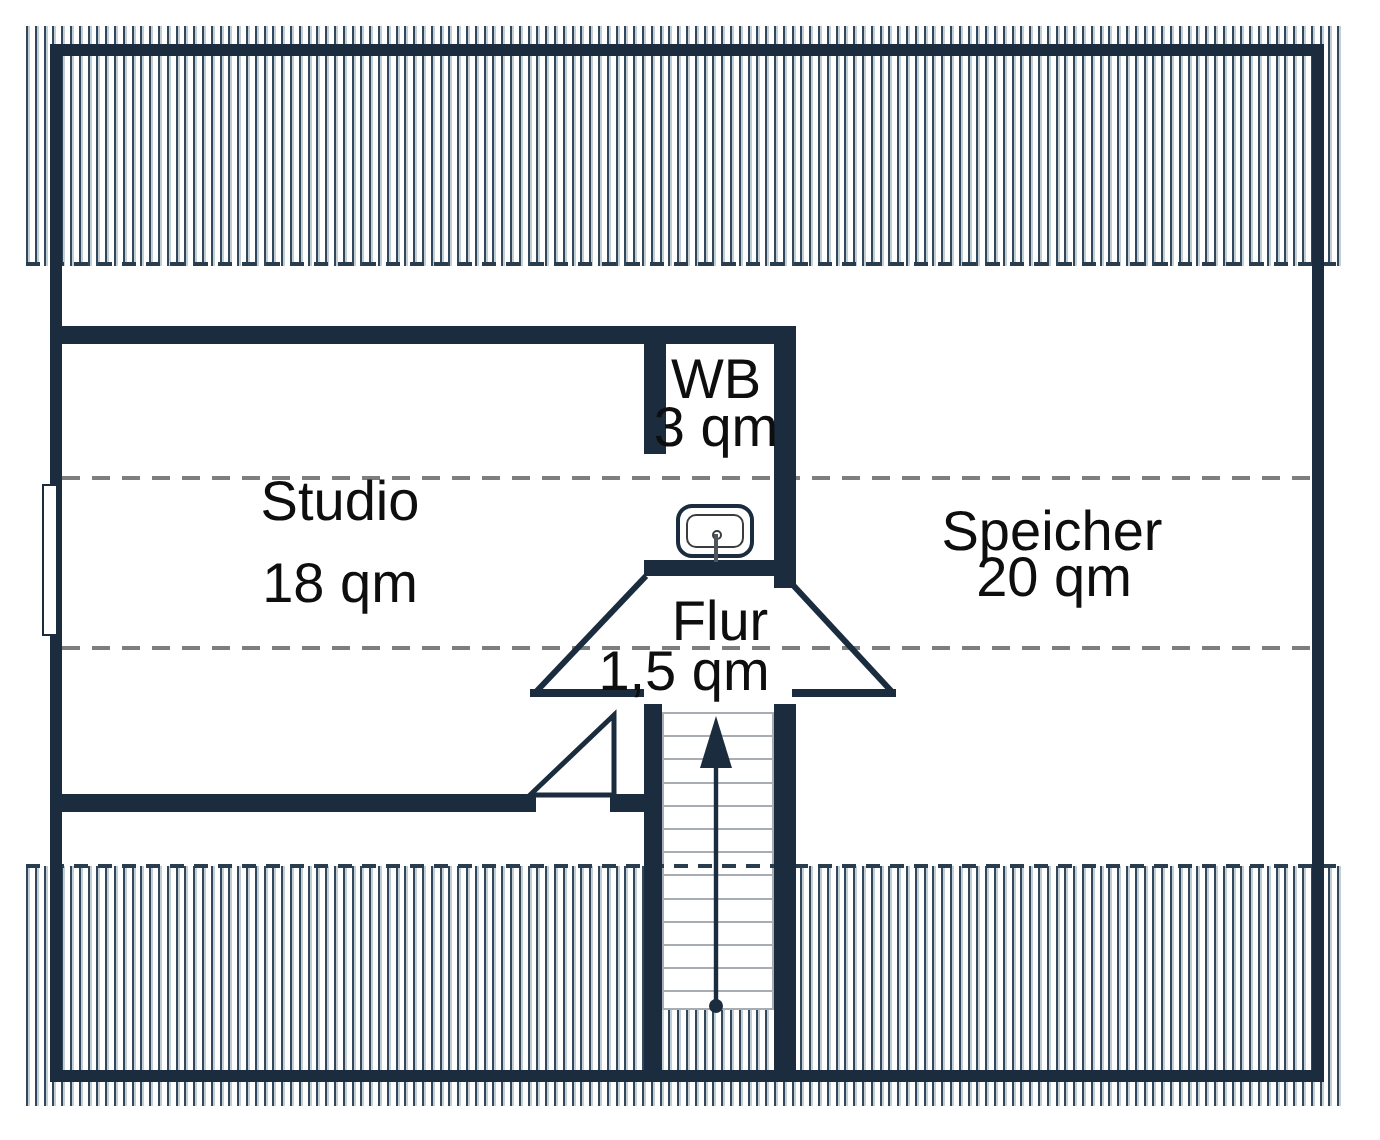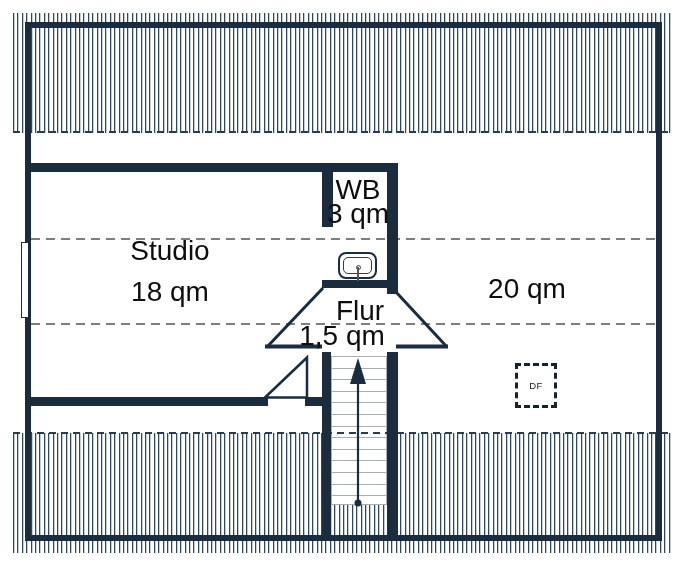--- a/index.html
+++ b/index.html
@@ -111,28 +111,26 @@
       <polygon points="358,358 350,384 366,384" fill="#1a2c3e"></polygon>
     </g>
   </svg>
 
   <div class="sink">
     <div class="sink-basin"></div>
     <div class="sink-drain"></div>
   </div>
   <div class="sink-tap"></div>
 
-  <div class="df-box">
-    <span>DF</span>
-  </div>
 
   <div class="room-label" style="left:170px;top:240px;">Studio</div>
   <div class="room-label" style="left:170px;top:281px;">18 qm</div>
 
   <div class="room-label" style="left:358px;top:179px;">WB</div>
   <div class="room-label" style="left:358px;top:203px;">3 qm</div>
 
+  <div class="room-label" style="left:526px;top:255px;">Speicher</div>
   <div class="room-label" style="left:527px;top:278px;">20 qm</div>
 
   <div class="room-label" style="left:360px;top:300px;">Flur</div>
   <div class="room-label" style="left:342px;top:325px;">1,5 qm</div>
 
 </div>
 
 </body></html>

